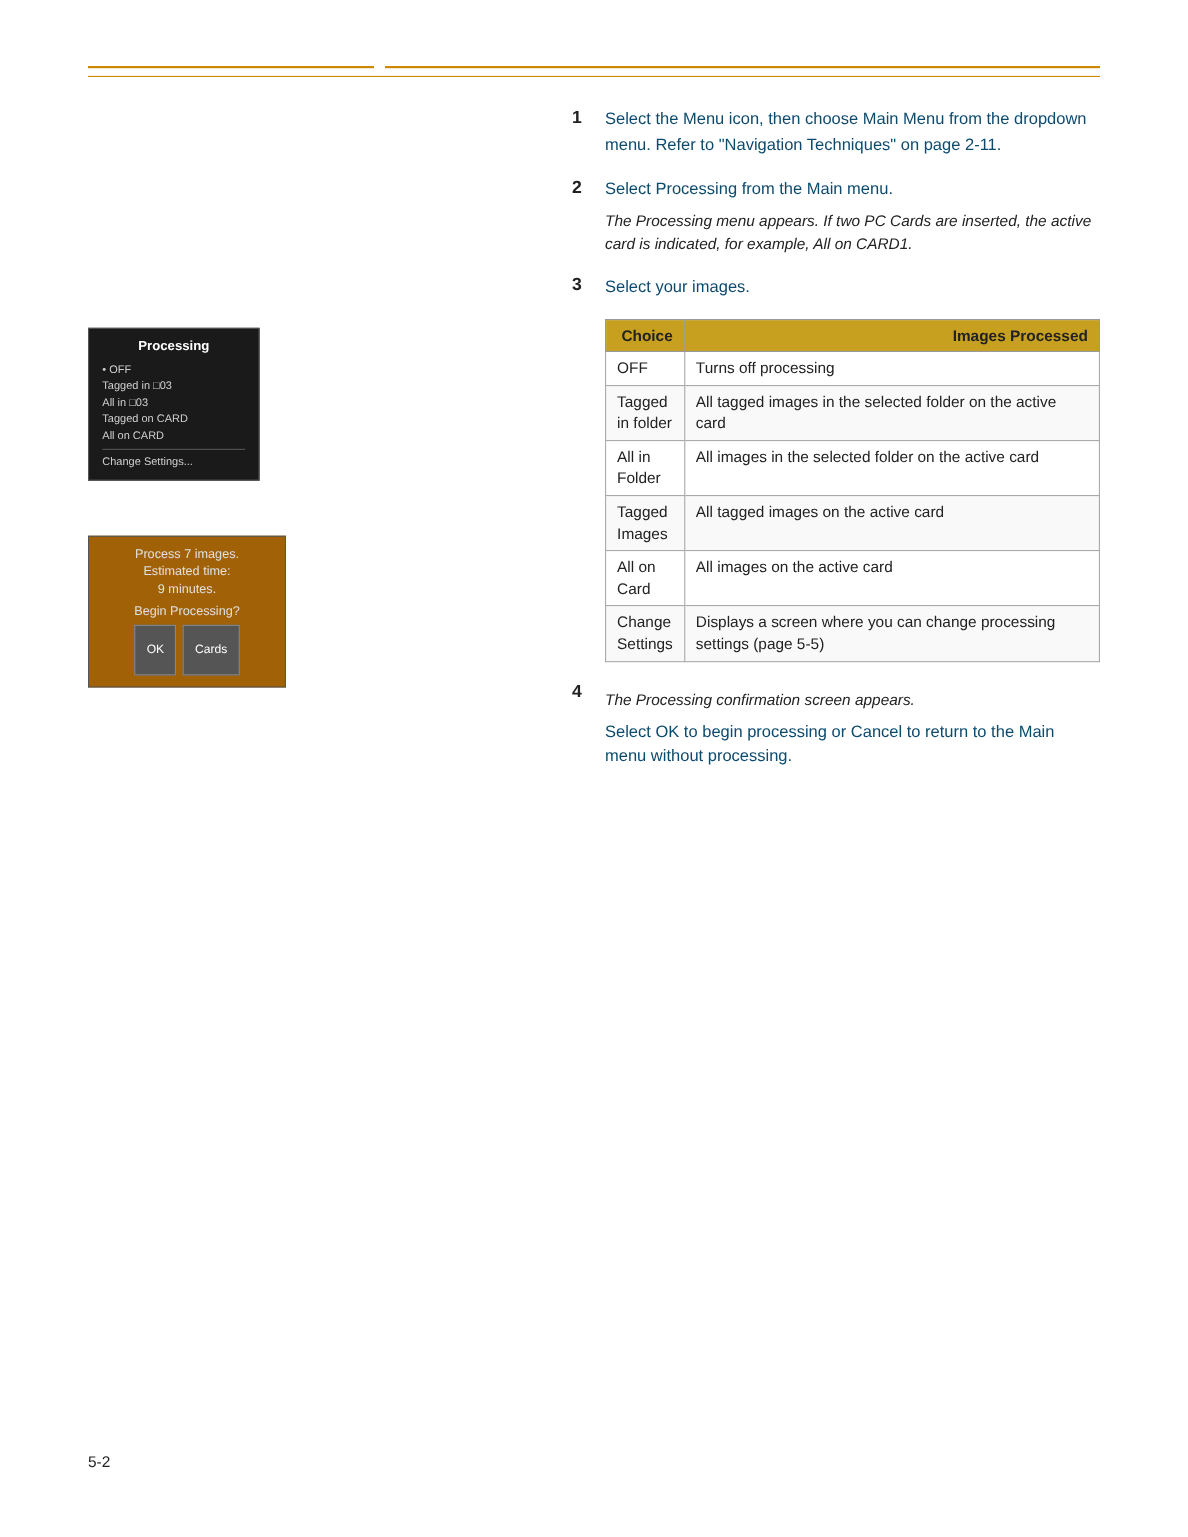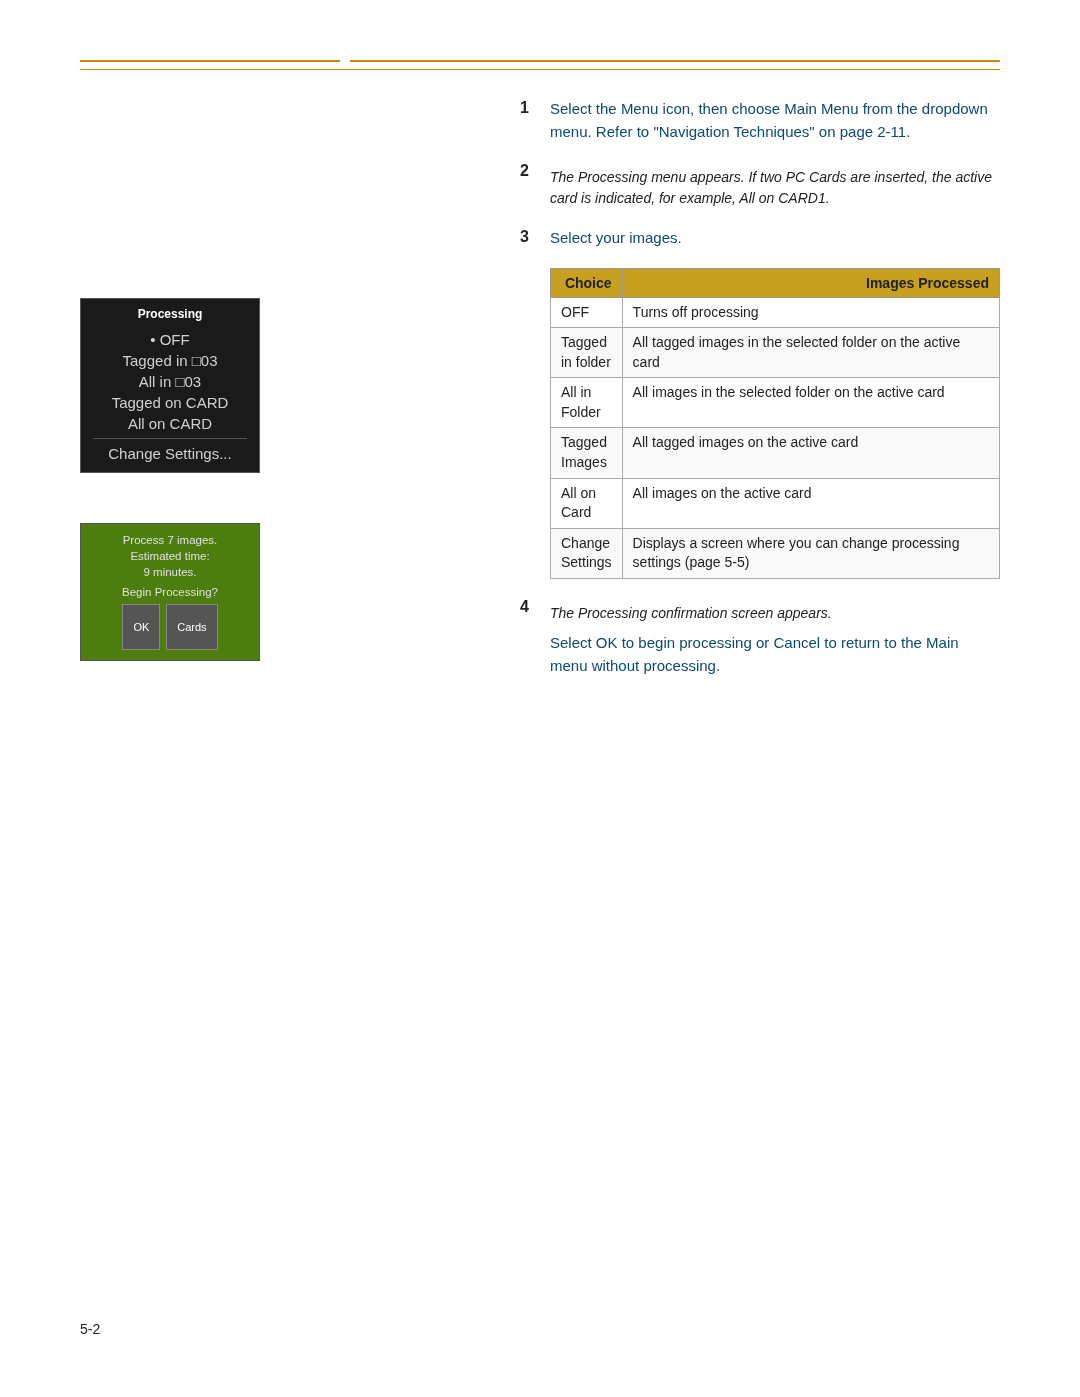--- a/index.html
+++ b/index.html
@@ -81,54 +81,53 @@
 
     .right-column {
       flex: 1;
       padding-left: 20px;
     }
 
     
     .screenshot-box {
       background: #1a1a1a;
       border: 1px solid #555;
-      width: 180px;
+      width: 156px;
       padding: 8px 12px;
       margin-top: 200px;
       font-size: 12px;
       color: #e0e0e0;
     }
 
     .screenshot-box .menu-title {
       text-align: center;
       color: #ffffff;
       font-size: 12px;
       margin-bottom: 8px;
       font-weight: bold;
     }
 
     .screenshot-box .menu-item {
       padding: 2px 0;
       color: #d0d0d0;
-      font-size: 15px;
-      text-align: center;
+      font-size: 10px;
     }
 
     .screenshot-box .menu-item::before {
       content: '';
     }
 
     .menu-separator {
       border-top: 1px solid #555;
       margin: 4px 0;
     }
 
     
     .confirm-box {
-      background: #4d7c0f;
+      background: #a16207;
       border: 1px solid #555;
       width: 180px;
       padding: 10px 14px;
       margin-top: 30px;
       text-align: center;
     }
 
     .confirm-box .confirm-text {
       color: #e0e0e0;
       font-size: 11.5px;
@@ -283,20 +282,21 @@
       <div class="instruction-item">
         <span class="step-number">1</span>
         <div class="step-content">
           <p>Select the Menu icon, then choose Main Menu from the dropdown menu. Refer to "Navigation Techniques" on page 2-11.</p>
         </div>
       </div>
 
       <div class="instruction-item">
         <span class="step-number">2</span>
         <div class="step-content">
+          <p>Select Processing from the Main menu.</p>
           <p class="italic-note">The Processing menu appears. If two PC Cards are inserted, the active card is indicated, for example, All on CARD1.</p>
         </div>
       </div>
 
       <div class="instruction-item">
         <span class="step-number">3</span>
         <div class="step-content">
           <p>Select your images.</p>
         </div>
       </div>

